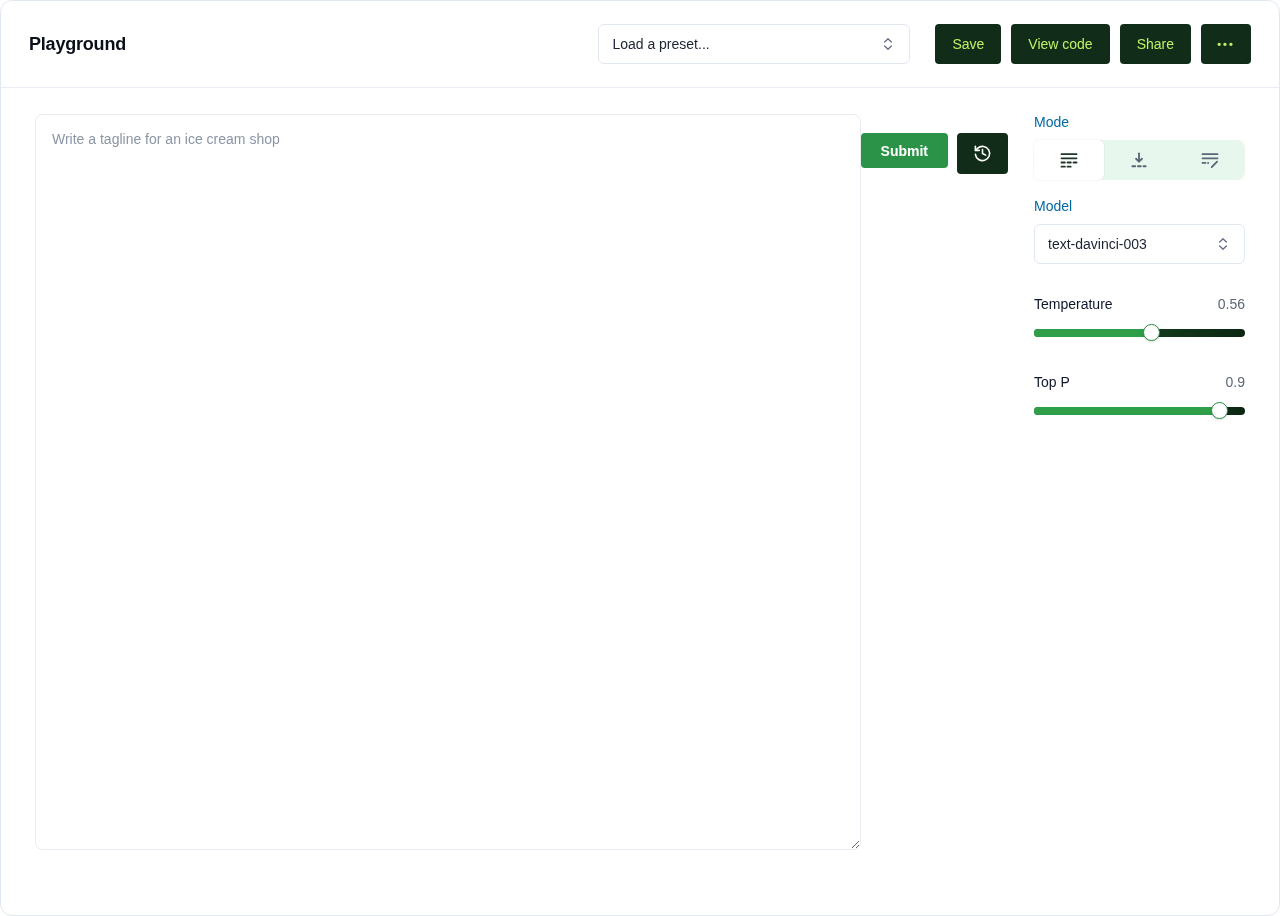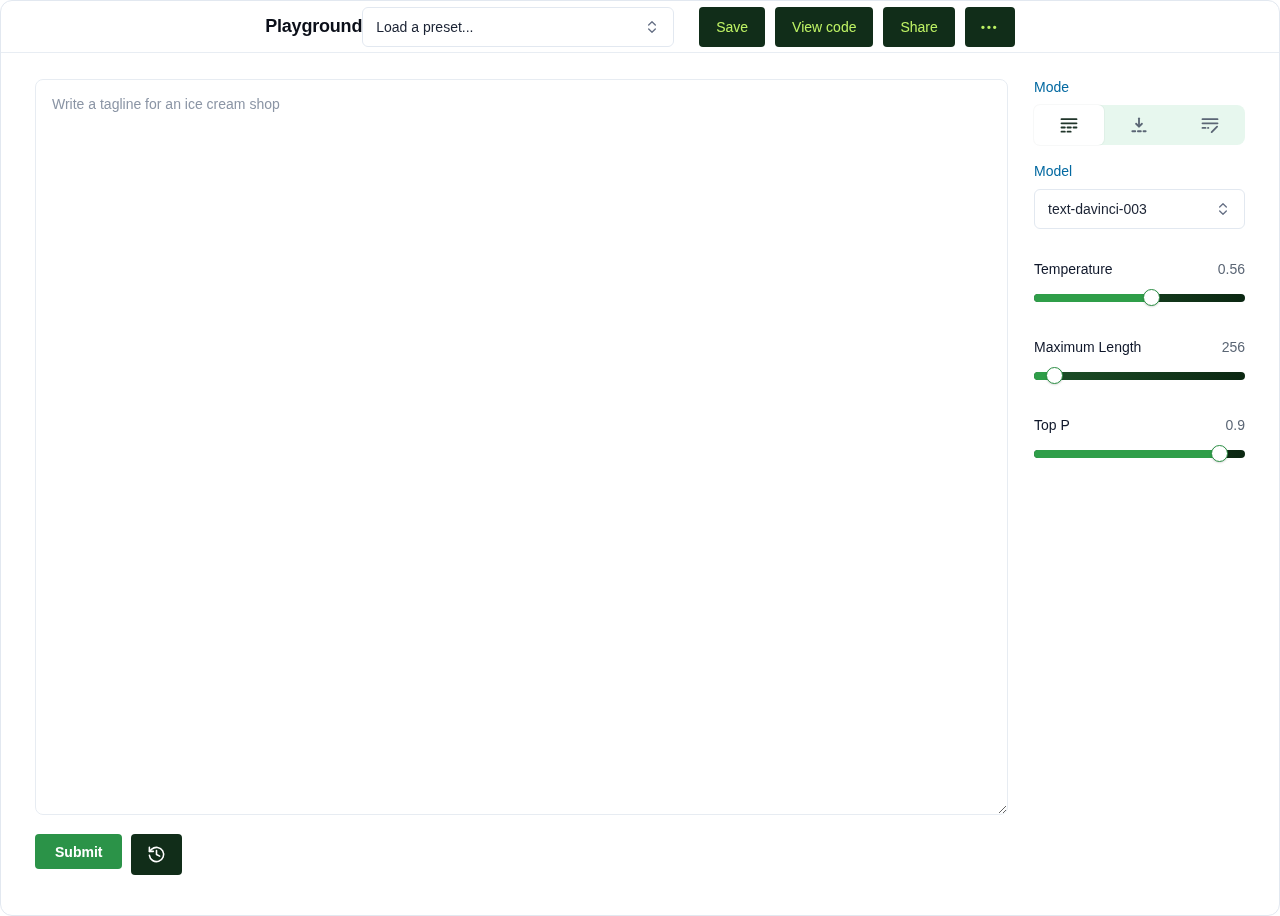--- a/index.html
+++ b/index.html
@@ -9,23 +9,23 @@
   .card {
     position: absolute; inset: 0;
     background: #fff;
     border: 1px solid #e2e8f0;
     border-radius: 12px;
     overflow: hidden;
   }
 
   
   .header {
-    height: 52px;
-    display: flex; align-items: center; justify-content: center;
-    padding: 0 45px;
+    height: 87px;
+    display: flex; align-items: center; justify-content: space-between;
+    padding: 0 28px;
     border-bottom: 1px solid #e8edf3;
   }
   .page-title { font-size: 18px; font-weight: 700; color: #0b0f19; letter-spacing: -0.2px; }
   .header-right { display: flex; align-items: center; gap: 10px; }
 
   .select {
     display: flex; align-items: center; justify-content: space-between;
     height: 40px; border: 1px solid #e2e8f0; border-radius: 6px;
     background: #fff; padding: 0 13px; font-size: 14px; color: #1a2233;
     cursor: pointer;
@@ -34,21 +34,21 @@
 
   .btn-dark {
     height: 40px; border: none; border-radius: 4px;
     background: #112d19; color: #bef264; font-size: 14px; font-weight: 500;
     font-family: inherit; cursor: pointer; padding: 0 17px;
   }
   .btn-more { width: 50px; padding: 0; font-size: 11px; letter-spacing: 2px; font-weight: 700; }
 
   
   .main { display: flex; gap: 26px; padding: 26px 34px; }
-  .editor-col { flex: 1; display: flex; flex-direction: column; }
+  .editor-col { flex: 1; display: flex; flex-direction: row; }
 
   .prompt-textarea {
     width: 100%; height: 736px;
     border: 1px solid #e7ecf2; border-radius: 8px;
     padding: 14px 16px; font-size: 14px; color: #1a2233;
     font-family: inherit; resize: both; outline: none; background: #fff;
     line-height: 1.5;
   }
   .prompt-textarea::placeholder { color: #8b95a5; }
 
@@ -197,30 +197,20 @@
           <div class="slider-head">
             <span class="slider-label">Temperature</span>
             <span class="slider-value">0.56</span>
           </div>
           <div class="slider-track" style="--p: 56%;">
             <div class="slider-fill"></div>
             <div class="slider-thumb"></div>
           </div>
         </div>
 
-        <div class="slider-group">
-          <div class="slider-head">
-            <span class="slider-label">Maximum Length</span>
-            <span class="slider-value">256</span>
-          </div>
-          <div class="slider-track" style="--p: 10%;">
-            <div class="slider-fill"></div>
-            <div class="slider-thumb"></div>
-          </div>
-        </div>
 
         <div class="slider-group">
           <div class="slider-head">
             <span class="slider-label">Top P</span>
             <span class="slider-value">0.9</span>
           </div>
           <div class="slider-track" style="--p: 88%;">
             <div class="slider-fill"></div>
             <div class="slider-thumb"></div>
           </div>

